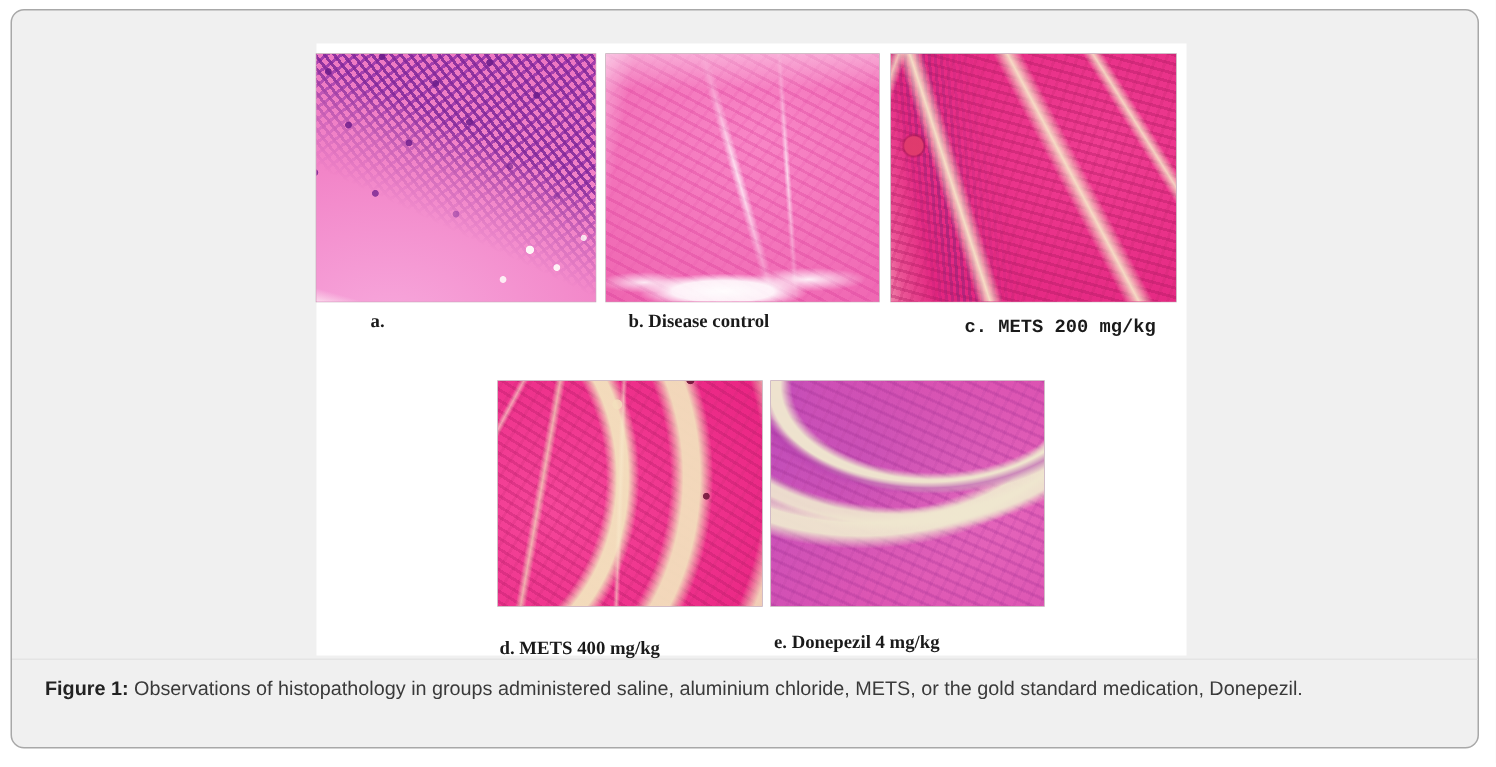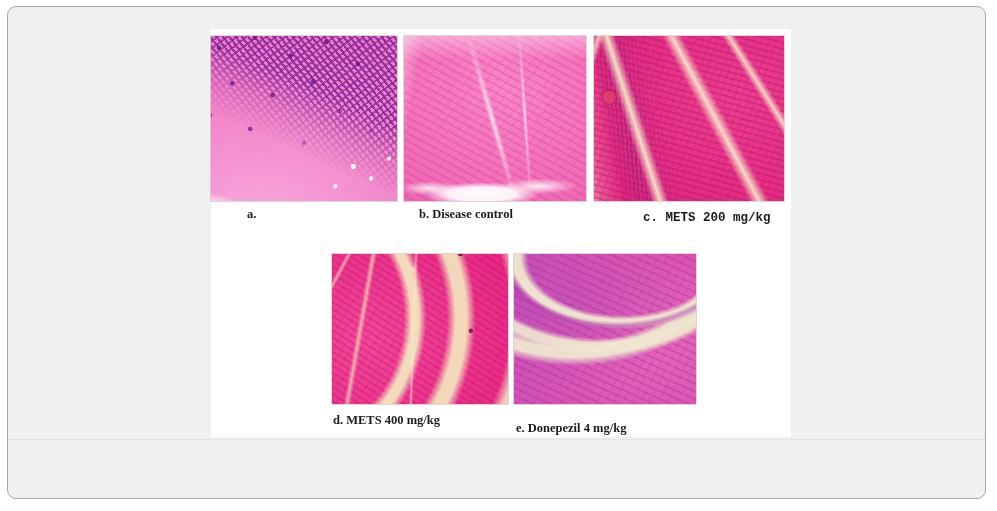--- a/index.html
+++ b/index.html
@@ -72,21 +72,21 @@
   .cap-a {
     position: absolute;
     left: 36px;
     top: 178px;
     display: flex;
   }
   .cap-a .marker { width: 22px; }
   .cap-a .body { }
   .cap-b { position: absolute; left: 208px; top: 178px; }
   .cap-c { position: absolute; left: 432px; top: 182px; font-family: Liberation Mono, monospace; }
-  .cap-d { position: absolute; left: 122px; top: 384px; }
+  .cap-d { position: absolute; left: 122px; top: 396px; }
   .cap-e { position: absolute; left: 305px; top: 392px; }
   .sub { font-size: 9px; vertical-align: sub; }
 
   
   .caption {
     position: absolute;
     left: 22px;
     top: 441px;
     width: 938px;
     font-size: 13.2px;
@@ -259,14 +259,17 @@
 
     <div class="cap cap-b">b. Disease control</div>
     <div class="cap cap-c">c. METS 200 mg/kg</div>
     <div class="cap cap-d">d. METS 400 mg/kg</div>
     <div class="cap cap-e">e. Donepezil 4 mg/kg</div>
 
   </div>
 
   <div class="caption-divider"></div>
 
+  <div class="caption">
+    <span class="lead">Figure 1:</span><span> Observations of histopathology in groups administered saline, aluminium chloride, METS, or the gold standard medication, Donepezil.</span>
+  </div>
 
 </div>
 
 </body></html>

